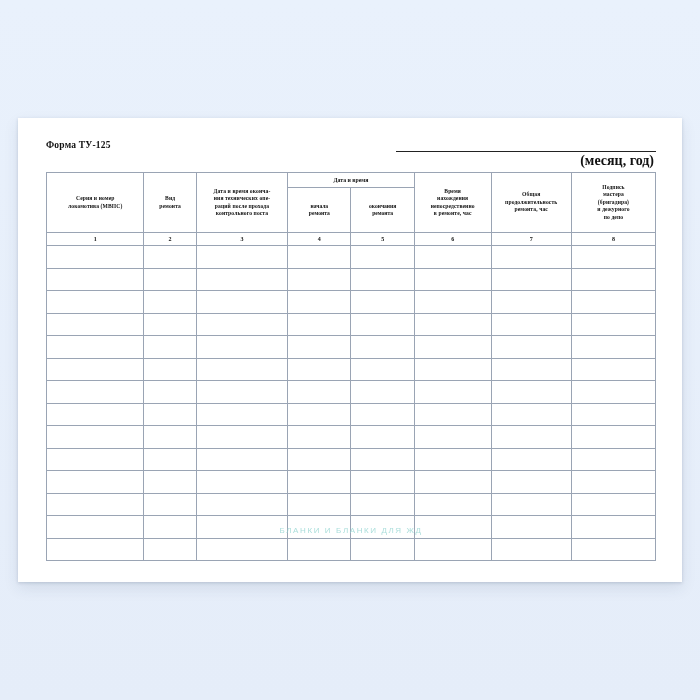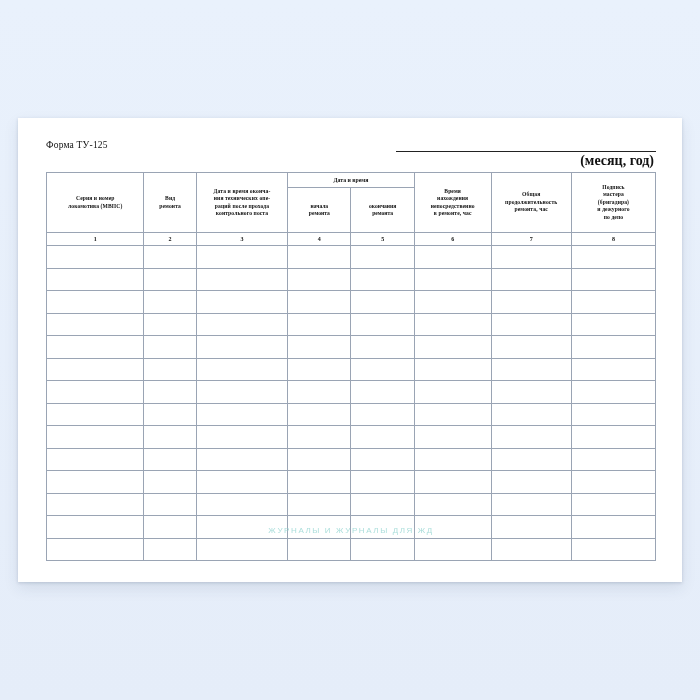--- a/index.html
+++ b/index.html
@@ -37,21 +37,21 @@
   }
   .head-row {
     position: relative;
     height: 26px;
   }
   .form-code {
     position: absolute;
     left: 0;
     top: 0;
     font-size: 9.5px;
-    font-weight: normal;
+    font-weight: bold;
     color: #111;
     letter-spacing: 0.2px;
   }
   .month-year-wrap {
     position: absolute;
     right: 0;
     top: 0;
     width: 320px;
     text-align: right;
   }
@@ -333,16 +333,16 @@
             <td></td>
             <td></td>
             <td></td>
             <td></td>
             <td></td>
             <td></td>
           </tr>
         </tbody>
       </table>
 
-      <div class="watermark">ЖУРНАЛЫ И ЖУРНАЛЫ ДЛЯ ЖД</div>
+      <div class="watermark">БЛАНКИ И БЛАНКИ ДЛЯ ЖД</div>
     </div>
   </div>
 </div>
 
 </body></html>

